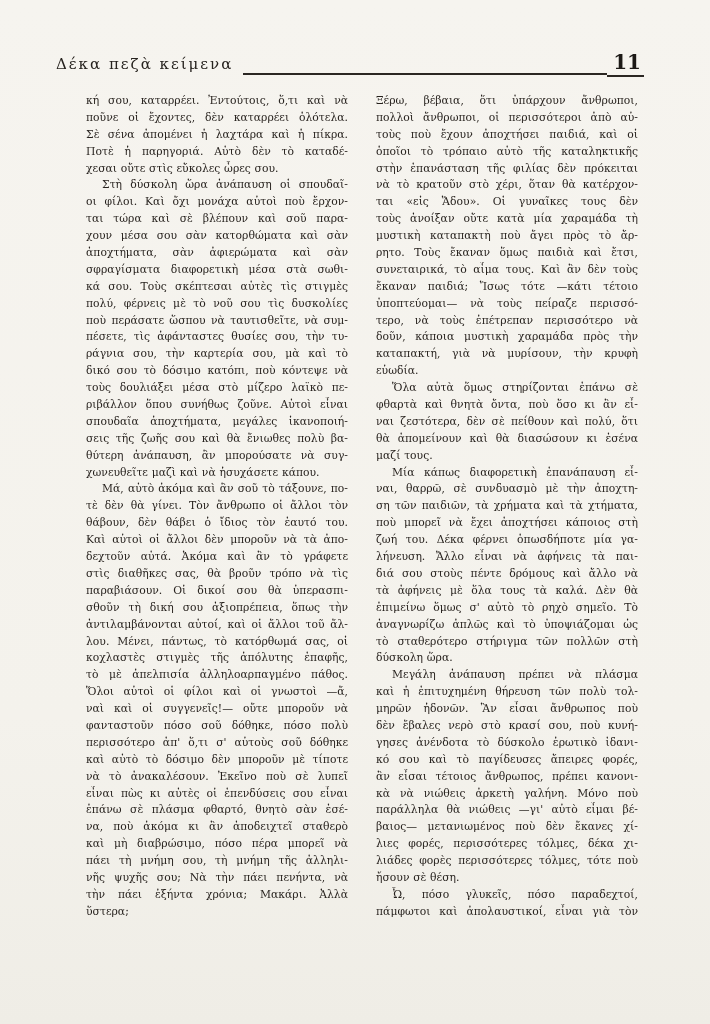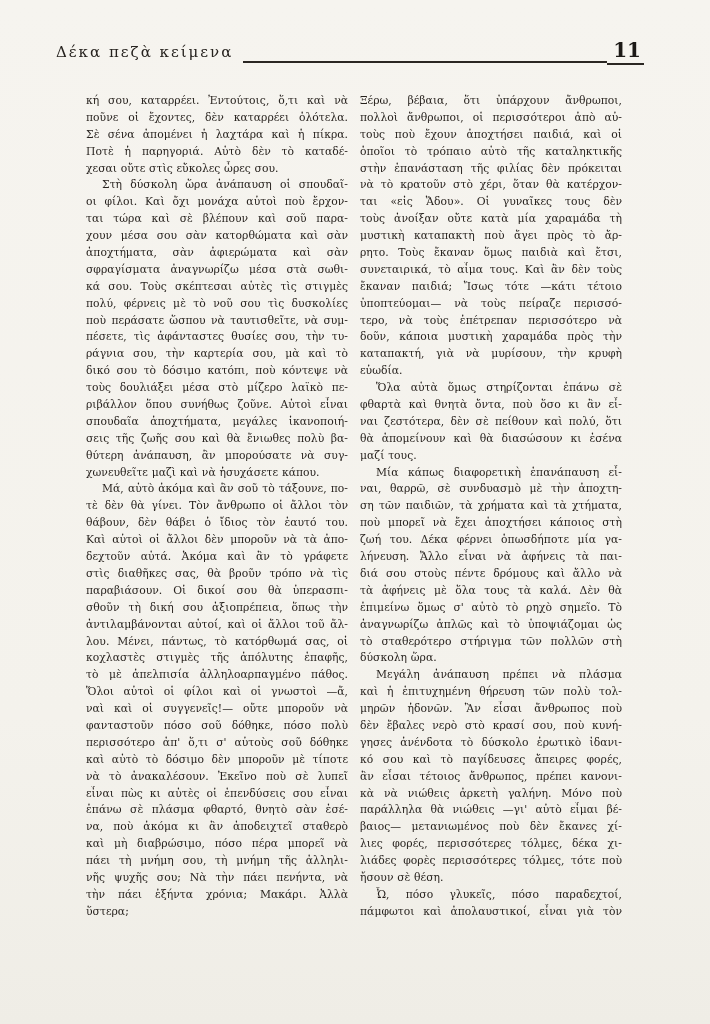--- a/index.html
+++ b/index.html
@@ -16,21 +16,21 @@
     background:#f5f3ee;
     background-image:linear-gradient(180deg,#f6f4ef 0%,#f4f2ec 70%,#efede6 100%);
     color:#211e1b;
     overflow:hidden;
   }
   
   .header{
     position:absolute;
     left:56px;
     right:66px;
-    top:38px;
+    top:50px;
     display:flex;
     align-items:baseline;
   }
   .header-title{
     font-size:15px;
     letter-spacing:2px;
     white-space:nowrap;
     color:#26221e;
   }
   .header-rule{
@@ -46,21 +46,21 @@
     border-bottom:2px solid #2b2723;
     padding:0 3px 1px 6px;
     color:#1d1a17;
   }
   
   .columns{
     position:absolute;
     top:93px;
     left:86px;
     display:flex;
-    gap:12px;
+    gap:28px;
   }
   .col{
     width:262px;
   }
   .line{
     position:relative;
     height:16.9px;
     line-height:16.9px;
     font-size:10.8px;
     text-align:justify;
@@ -88,21 +88,21 @@
         <div class="line">κή σου, καταρρέει. Ἐντούτοις, ὅ,τι καὶ νὰ</div>
         <div class="line">ποῦνε οἱ ἔχοντες, δὲν καταρρέει ὁλότελα.</div>
         <div class="line">Σὲ σένα ἀπομένει ἡ λαχτάρα καὶ ἡ πίκρα.</div>
         <div class="line">Ποτὲ ἡ παρηγοριά. Αὐτὸ δὲν τὸ καταδέ-</div>
         <div class="line para-end">χεσαι οὔτε στὶς εὔκολες ὧρες σου.</div>
         <div class="line indent">Στὴ δύσκολη ὥρα ἀνάπαυση οἱ σπουδαῖ-</div>
         <div class="line">οι φίλοι. Καὶ ὄχι μονάχα αὐτοὶ ποὺ ἔρχον-</div>
         <div class="line">ται τώρα καὶ σὲ βλέπουν καὶ σοῦ παρα-</div>
         <div class="line">χουν μέσα σου σὰν κατορθώματα καὶ σὰν</div>
         <div class="line">ἀποχτήματα, σὰν ἀφιερώματα καὶ σὰν</div>
-        <div class="line">σφραγίσματα ἀναγνωρίζω μέσα στὰ σωθι-</div>
+        <div class="line">σφραγίσματα διαφορετικὴ μέσα στὰ σωθι-</div>
         <div class="line">κά σου. Τοὺς σκέπτεσαι αὐτὲς τὶς στιγμὲς</div>
         <div class="line">πολύ, φέρνεις μὲ τὸ νοῦ σου τὶς δυσκολίες</div>
         <div class="line">ποὺ περάσατε ὥσπου νὰ ταυτισθεῖτε, νὰ συμ-</div>
         <div class="line">πέσετε, τὶς ἀφάνταστες θυσίες σου, τὴν τυ-</div>
         <div class="line">ράγνια σου, τὴν καρτερία σου, μὰ καὶ τὸ</div>
         <div class="line">δικό σου τὸ δόσιμο κατόπι, ποὺ κόντεψε νὰ</div>
         <div class="line">τοὺς δουλιάξει μέσα στὸ μίζερο λαϊκὸ πε-</div>
         <div class="line">ριβάλλον ὅπου συνήθως ζοῦνε. Αὐτοὶ εἶναι</div>
         <div class="line">σπουδαῖα ἀποχτήματα, μεγάλες ἱκανοποιή-</div>
         <div class="line">σεις τῆς ζωῆς σου καὶ θὰ ἔνιωθες πολὺ βα-</div>

